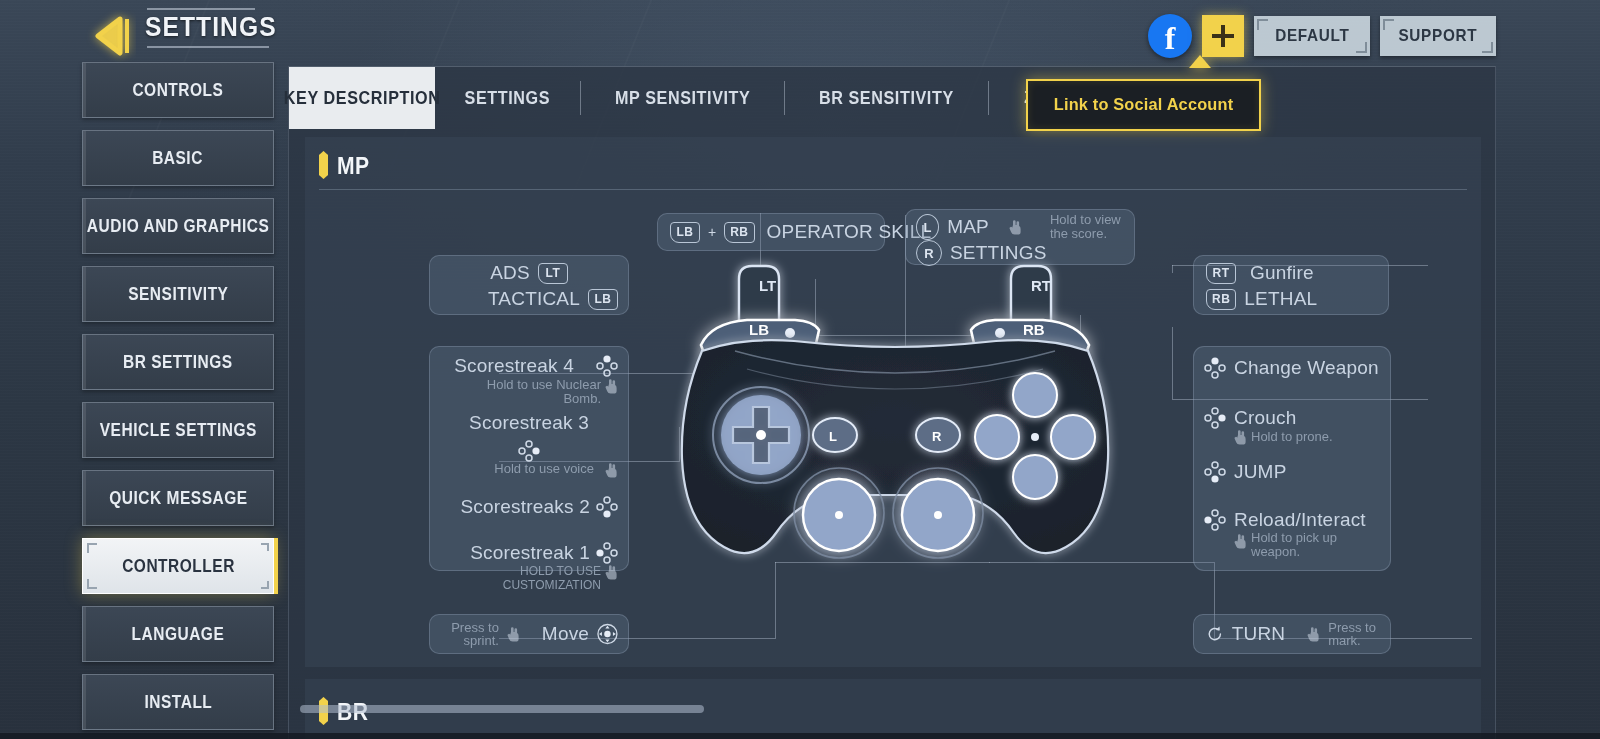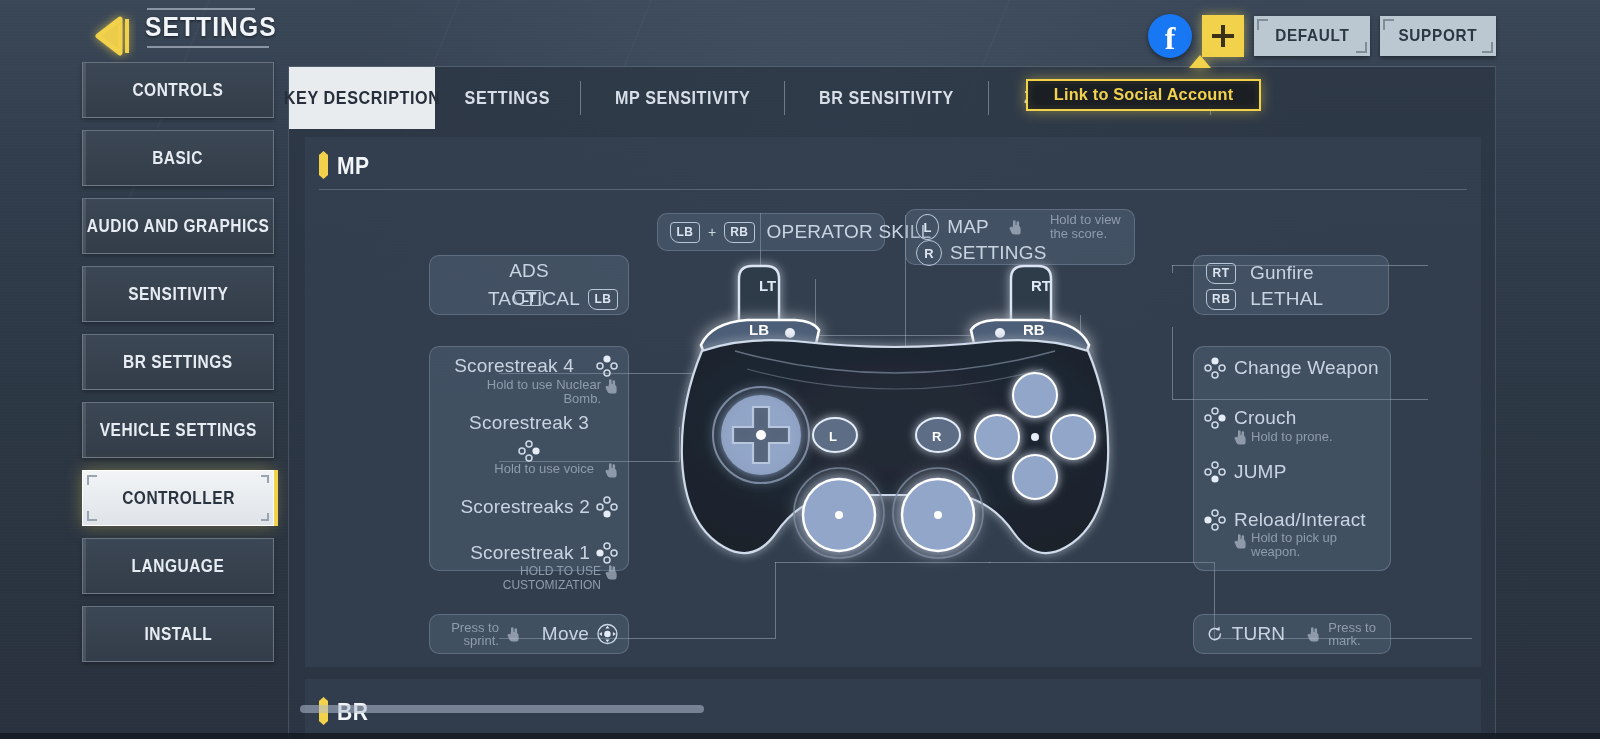--- a/index.html
+++ b/index.html
@@ -99,21 +99,21 @@
     font-family:"Liberation Sans Narrow","Liberation Sans",sans-serif;
     font-size:19px;font-weight:700;letter-spacing:.7px;color:#d7dee7;text-transform:uppercase;
     transform:scaleX(.85);white-space:nowrap;
   }
   .tab.active{ background:#e9ecef; width:146px;padding:0; }
   .tab.active span{ color:#262f3b; font-size:19px;}
   .tab.small span{ font-size:16px; }
   .tab-div{ width:1px; background:rgba(190,202,216,.45); margin:14px 0; }
 
   .social-link{
-    position:absolute; right:234px; top:12px; height:32px; padding:0 22px;
+    position:absolute; right:234px; top:12px; height:52px; padding:0 22px;
     background:#1b1f24; border:2px solid #F2D24B;
     display:flex;align-items:center;
     box-shadow:0 0 14px rgba(242,210,75,.45), inset 0 0 8px rgba(242,210,75,.12);
   }
   .social-link span{
     font-family:"Liberation Sans Narrow","Liberation Sans",sans-serif;
     font-size:17px;font-weight:700;color:#F2D24B;letter-spacing:.2px;transform:scaleX(.96);
   }
   .social-arrow{ position:absolute; right:284px; top:-12px; width:0;height:0;
     border-left:11px solid transparent;border-right:11px solid transparent;border-bottom:13px solid #F2D24B;
@@ -229,20 +229,23 @@
       <span>AUDIO AND GRAPHICS</span>
       </div>
     <div class="side-item">
       <span>SENSITIVITY</span>
       </div>
     <div class="side-item">
       <span>BR SETTINGS</span>
       </div>
     <div class="side-item">
       <span>VEHICLE SETTINGS</span>
+      </div>
+    <div class="side-item">
+      <span>QUICK MESSAGE</span>
       </div>
     <div class="side-item active">
       <span>CONTROLLER</span>
       <i class="ac-tr"></i>
         <i class="ac-br"></i>
       </div>
     <div class="side-item">
       <span>LANGUAGE</span>
       </div>
     <div class="side-item">
@@ -415,38 +418,38 @@
           </svg>
           <span class="sub" style="white-space:normal;width:84px;margin-left:20px;">Hold to view the score.</span>
         </div>
         <div class="row" style="height:24px;margin-top:2px;">
           <span class="key-circle">R</span>
           <span class="lbl up">SETTINGS</span>
         </div>
       </div>
 
       <div class="card" style="left:124px;top:118px;width:200px;height:60px;padding:4px 10px;">
-        <div class="row" style="justify-content:space-between;height:26px;flex-direction:column;">
+        <div class="row" style="justify-content:center;height:26px;">
           <span class="lbl up">ADS</span>
           <span class="key-btn tab-corner">LT</span>
         </div>
         <div class="row" style="justify-content:flex-end;height:26px;">
           <span class="lbl up">TACTICAL</span>
           <span class="key-btn tab-corner">LB</span>
         </div>
       </div>
 
       <div class="card" style="left:888px;top:118px;width:196px;height:60px;padding:4px 12px;">
         <div class="row" style="height:26px;">
           <span class="key-btn tab-corner">RT</span>
           <span class="lbl" style="margin-left:6px;">Gunfire</span>
         </div>
         <div class="row" style="height:26px;">
           <span class="key-btn tab-corner">RB</span>
-          <span class="lbl up" style="margin-left:6px;">LETHAL</span>
+          <span class="lbl up" style="">LETHAL</span>
         </div>
       </div>
 
       <div class="card" style="left:124px;top:209px;width:200px;height:225px;padding:8px 10px;text-align:right;">
         <div style="display:flex;align-items:center;justify-content:flex-end;gap:22px;">
           <span class="lbl">Scorestreak 4</span>
           <svg class="dpad-icon" viewBox="0 0 22 22">
             <circle cx="11" cy="4" r="3.6" fill="#e6ecf6"></circle>
               <circle cx="4" cy="11" r="3" fill="none" stroke="#cfd9e6" stroke-width="1.5"></circle>
             <circle cx="18" cy="11" r="3" fill="none" stroke="#cfd9e6" stroke-width="1.5"></circle>

